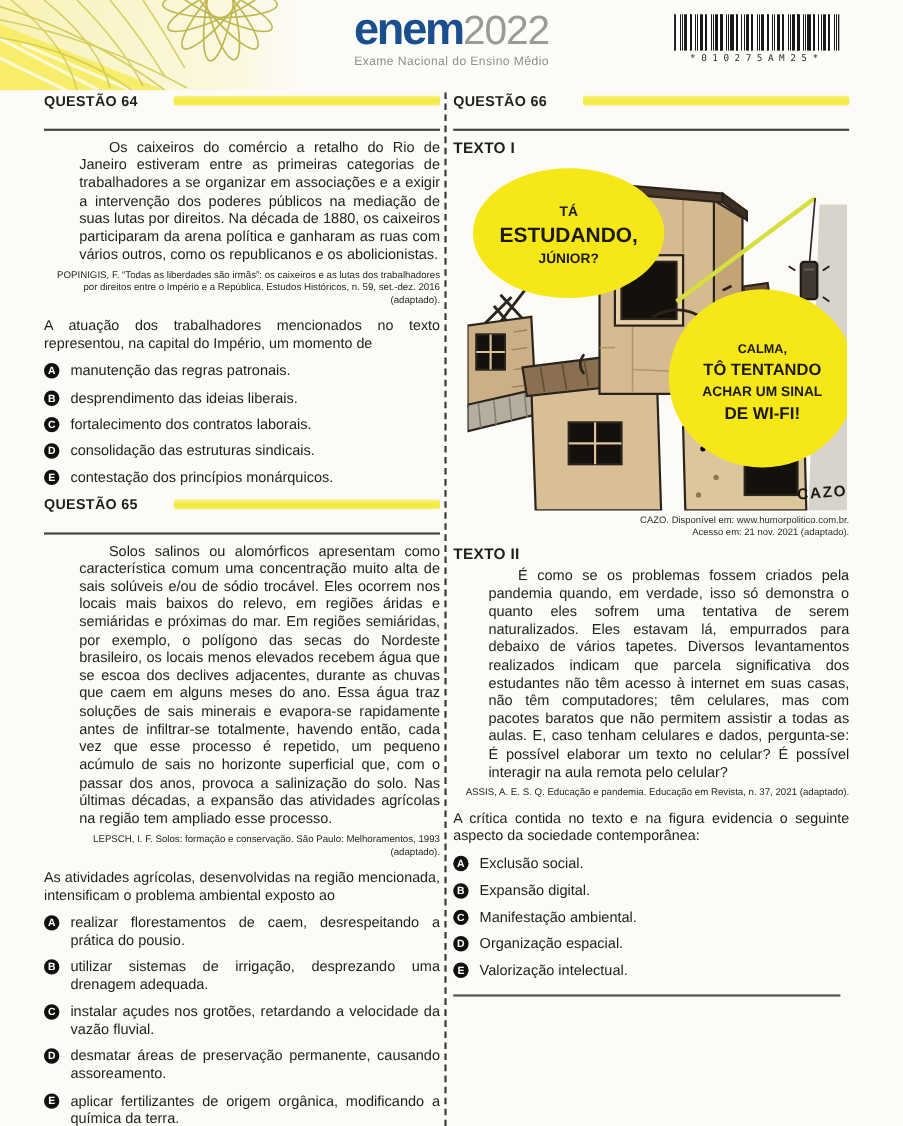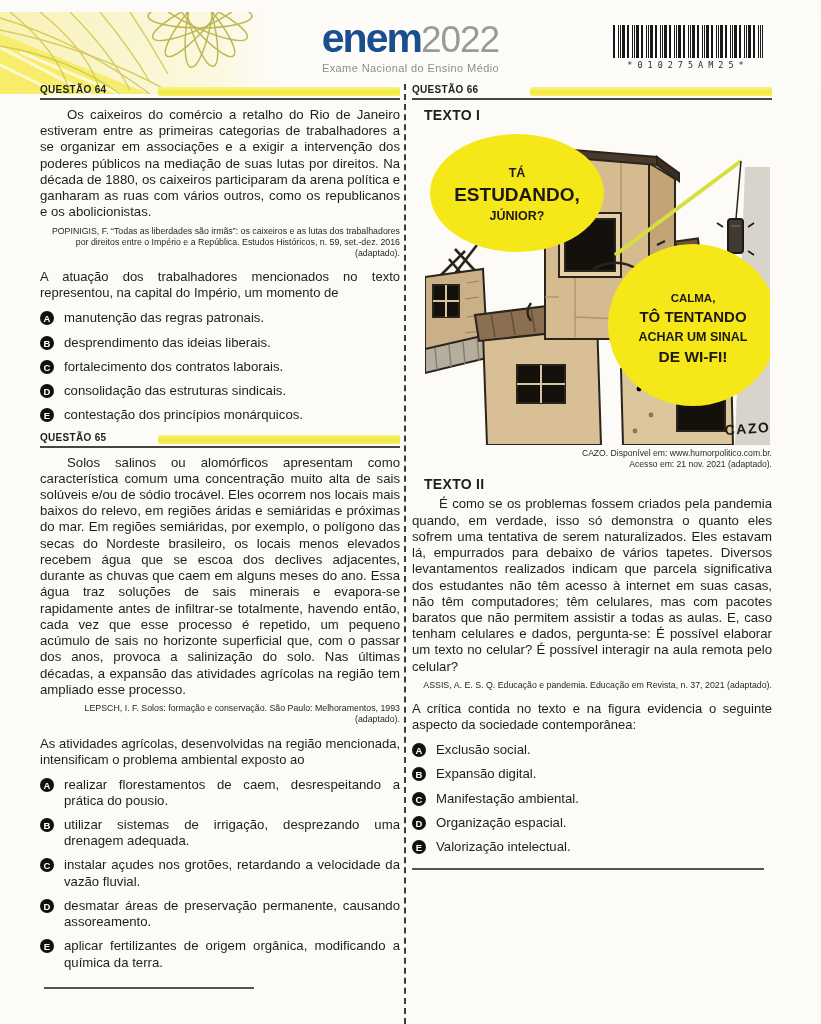--- a/index.html
+++ b/index.html
@@ -3,21 +3,21 @@
 <meta charset="utf-8">
 <style>
   html,body { margin:0; padding:0; }
   .page {
     position:relative; width:821px; height:1024px;
     background:#fcfbf7; overflow:hidden;
     font-family:"Liberation Sans", sans-serif; color:#1e1e1e;
   }
 
   
-  .header { position:absolute; top:12px; left:0; width:100%; height:82px; background:#fdfcf9; }
+  .header { position:absolute; top:0; left:0; width:100%; height:82px; background:#fdfcf9; }
   .deco { position:absolute; top:0; left:0; width:300px; height:82px; }
   .logo-block { position:absolute; top:6px; left:0; width:100%; text-align:center; line-height:1; }
   .logo-enem { font-size:41px; font-weight:bold; letter-spacing:-2px; color:#1a4f8f; }
   .logo-year { font-size:37px; font-weight:normal; letter-spacing:-1px; color:#9a9a9a; }
   .logo-sub { margin-top:4px; font-size:11px; color:#8e8d8a; letter-spacing:0.4px; }
   .barcode-block { position:absolute; top:13px; right:58px; width:150px;margin-left:32px; }
   .bars {
     height:33px; background-color:#fff;
     background-image:
       repeating-linear-gradient(90deg,#191919 0 2px,rgba(0,0,0,0) 2px 5px,#191919 5px 6px,rgba(0,0,0,0) 6px 9px,#191919 9px 12px,rgba(0,0,0,0) 12px 14px),
@@ -30,44 +30,44 @@
   }
 
   
   .col { position:absolute; top:84px; width:360px; }
   .col-left  { left:40px;  }
   .col-right { left:412px; }
   .divider { position:absolute; left:404px; top:84px; height:940px; border-left:2px dashed #3d3b38; }
 
   
   .qheader {
-    position:relative; font-size:10px; font-weight:bold; letter-spacing:0.3px;
-    padding-bottom:3px; border-bottom:2.5px solid #47453f; margin-bottom:7px;
+    position:relative; font-size:13px; font-weight:bold; letter-spacing:0.3px;
+    padding-bottom:18px; border-bottom:2.5px solid #47453f; margin-bottom:7px;
   }
   .qheader .hl {
     position:absolute; left:118px; right:0; top:3px; height:9px;
     background:linear-gradient(180deg,#f9f281 0%, #f2e83e 55%, #f7ee6b 100%);
     border-radius:2px;
   }
-  .passage { font-size:13.2px; line-height:1.23; text-align:justify; }
+  .passage { font-size:13.2px; line-height:1.23; text-align:justify;margin-left:32px; }
   .passage p { margin:0; text-indent:27px; }
   .citation {
     font-size:8.8px; line-height:1.28; text-align:right; color:#262626;
     margin:5px 0 10px; padding-left:8px;
   }
   .command { font-size:13px; line-height:1.23; text-align:justify; margin:0 0 9px; }
   .options { margin:0; }
   .option { display:flex; gap:10px; margin-bottom:8px; font-size:13.2px; line-height:1.23; }
   .option .txt { text-align:justify; }
   .letter {
     flex:0 0 14px; width:14px; height:14px; border-radius:50%;
     background:#101010; color:#fff; font-size:9.5px; font-weight:bold;
     text-align:center; line-height:15px; margin-top:1px;
   }
-  .texto-label { font-size:14px; font-weight:bold; letter-spacing:0.3px; margin:3px 12px 4px; }
+  .texto-label { font-size:14px; font-weight:bold; letter-spacing:0.3px; margin:3px 0 4px; }
   .endline { border-top:2.2px solid #56544f; }
   .endline-left  { width:210px; margin:16px 0 0 4px; }
   .endline-right { width:352px; margin:13px 0 0 0; }
 
   
   .cartoon { width:345px; height:318px; margin:2px 0 2px 13px; }
   .cartoon svg { display:block; }
   .cartoon text { font-family:"Liberation Sans", sans-serif; font-weight:bold; fill:#1c1910; }
   .credit { font-size:8.6px; line-height:1.3; text-align:right; color:#2b2b2b; margin:3px 0 6px; }
 </style>

